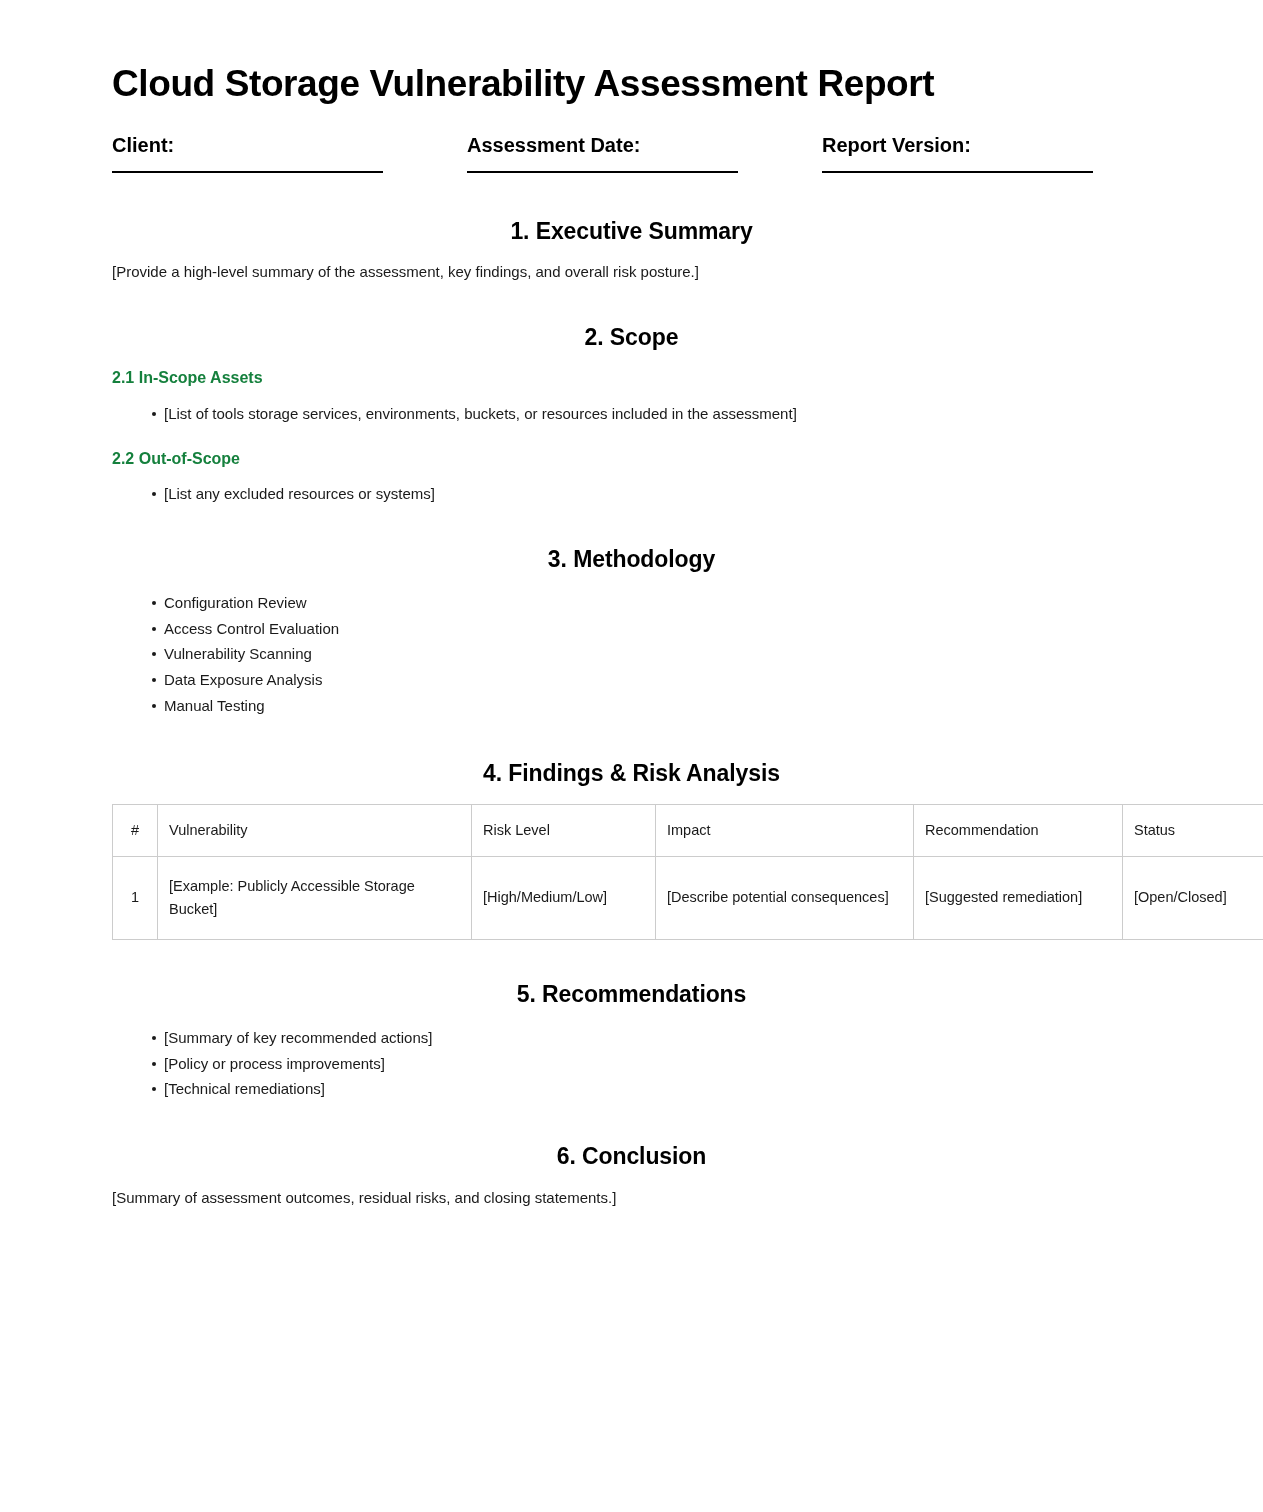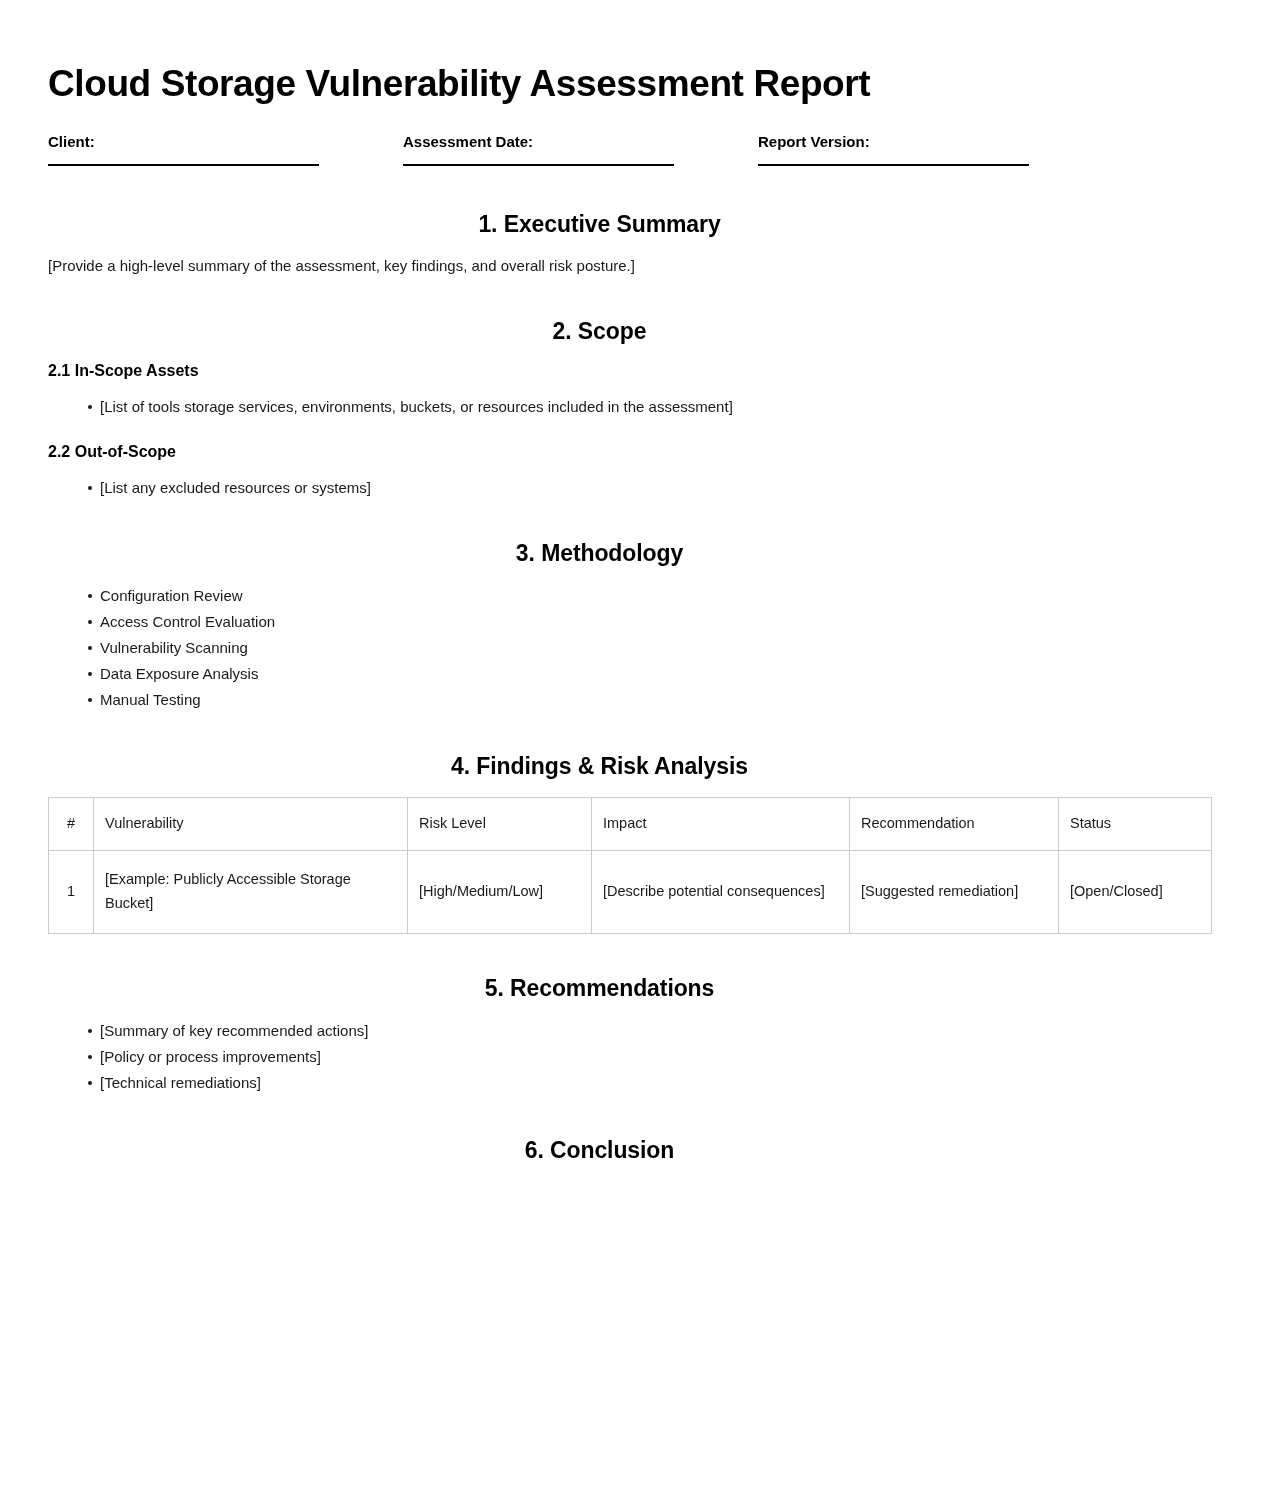--- a/index.html
+++ b/index.html
@@ -13,21 +13,21 @@
     min-height: 1512px;
     font-family: "Liberation Sans", sans-serif;
     color: #1a1a1a;
     -webkit-font-smoothing: antialiased;
   }
   .page {
     position: relative;
     width: 1263px;
     min-height: 1512px;
     box-sizing: border-box;
-    padding: 62px 112px 60px 48px;
+    padding: 62px 112px 60px 112px;
     background: #ffffff;
   }
 
   
   .doc-title {
     font-size: 37px;
     font-weight: bold;
     line-height: 1.18;
     letter-spacing: -0.4px;
     margin: 0 0 26px 0;
@@ -39,21 +39,21 @@
     display: flex;
     align-items: flex-start;
     margin: 0 0 44px 0;
   }
   .meta-field {
     width: 271px;
     margin-right: 84px;
   }
   .meta-field:last-child { margin-right: 0; }
   .meta-label {
-    font-size: 15px;
+    font-size: 20px;
     font-weight: bold;
     color: #000000;
     line-height: 1.3;
     display: block;
     margin-bottom: 13px;
   }
   .meta-rule {
     display: block;
     width: 271px;
     height: 0;
@@ -66,21 +66,21 @@
     font-weight: bold;
     color: #000000;
     margin: 0 0 16px 0;
     line-height: 1.25;
     letter-spacing: -0.1px;
     text-align: center;
   }
   h3.sub-heading {
     font-size: 16px;
     font-weight: bold;
-    color: #000000;
+    color: #15803d;
     margin: 0 0 12px 0;
     line-height: 1.3;
   }
 
   
   p.body-text {
     font-size: 15px;
     line-height: 1.45;
     color: #1a1a1a;
     margin: 0 0 14px 0;
@@ -239,15 +239,16 @@
     <h2 class="section-heading">5. Recommendations</h2>
     <ul class="doc-list">
       <li>[Summary of key recommended actions]</li>
       <li>[Policy or process improvements]</li>
       <li>[Technical remediations]</li>
     </ul>
   </div>
 
   <div class="section">
     <h2 class="section-heading">6. Conclusion</h2>
+    <p class="body-text">[Summary of assessment outcomes, residual risks, and closing statements.]</p>
   </div>
 
 </div>
 
 </body></html>

